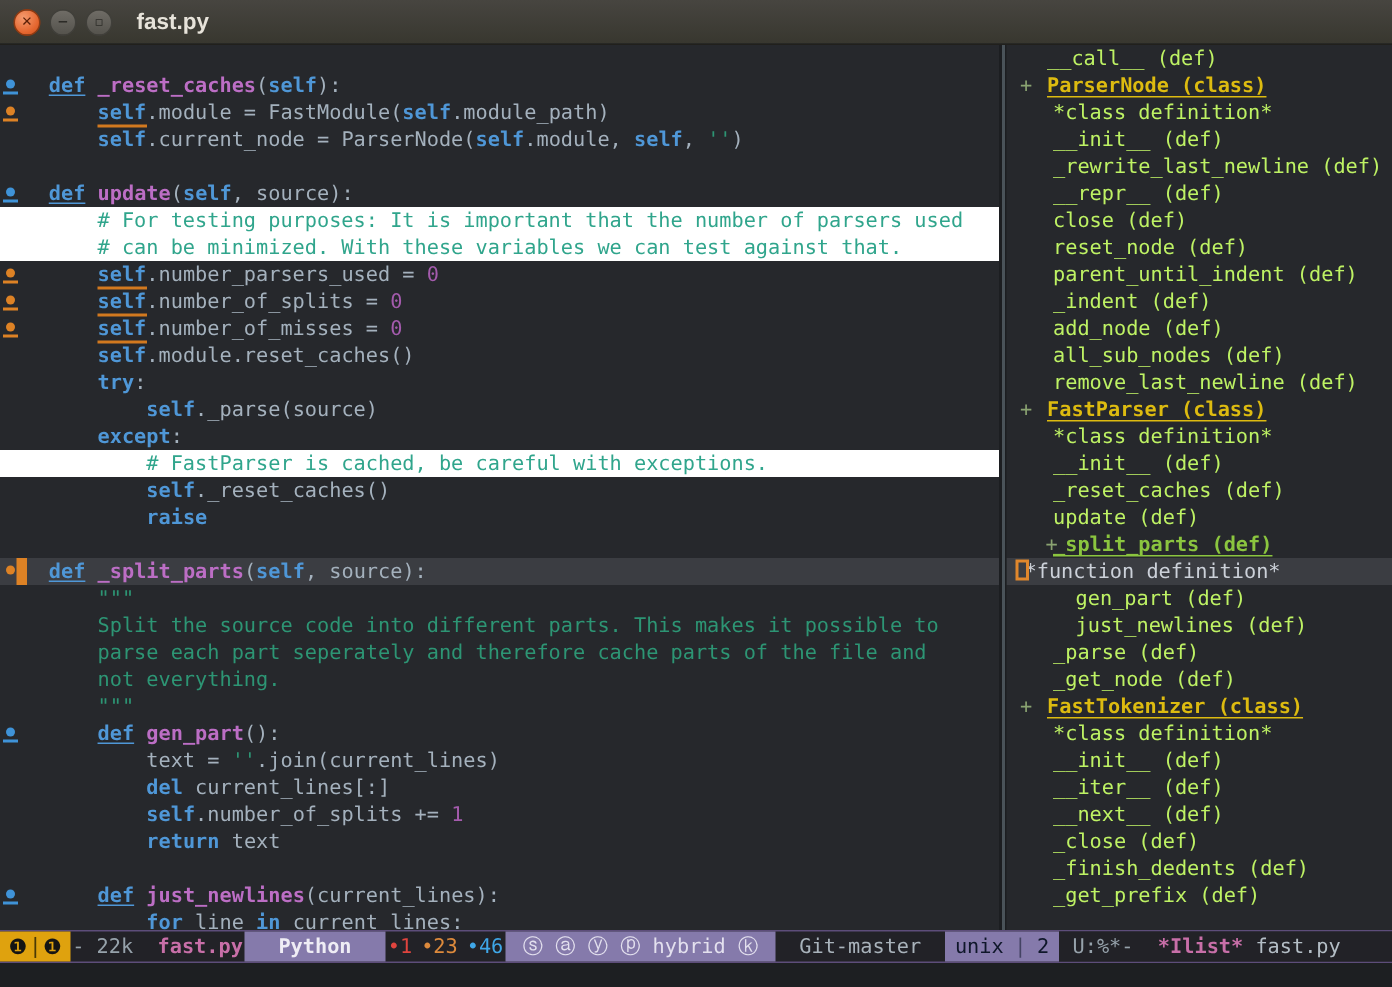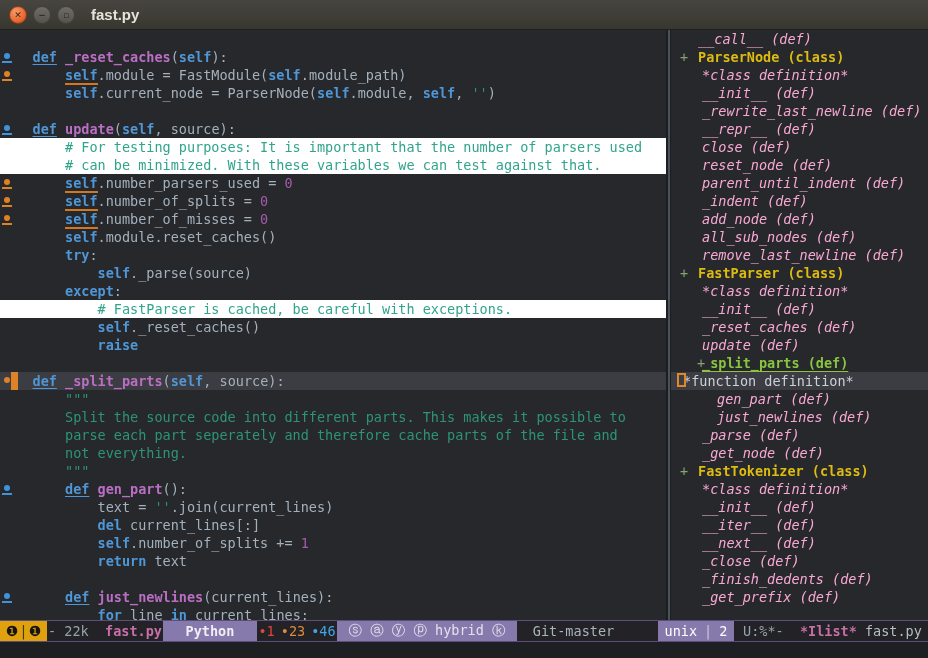--- a/index.html
+++ b/index.html
@@ -48,42 +48,42 @@
   .fr-vbar { position:absolute; left:11px; top:0; width:7px; height:18px; background:#dd8225; }
 
   
   .ol-item { position:relative; height:18px; line-height:18px; white-space:pre; font-size:13.5px; }
   .ol-lv0 { padding-left:27px; }
   .ol-lv1 { padding-left:31px; }
   .ol-lv2 { padding-left:46px; }
   .ol-plus { position:absolute; top:0; color:#8aa371; font-size:13.5px; }
   .ol-plus.p0 { left:9px; }
   .ol-plus.p1 { left:26px; }
-  .it-def { color:#f9a8d4;font-style:italic; }
-  .it-class { color:#ddbb10; font-weight:bold; text-underline-offset:3px; }
+  .it-def { color:#bef264; }
+  .it-class { color:#ddbb10; font-weight:bold; text-decoration:underline; text-underline-offset:3px; }
   .it-active { color:#8bc53f; font-weight:bold; text-decoration:underline; text-underline-offset:3px; }
   .it-current { color:#ccd1d9; }
   .ol-hl { background:#3b3d42;padding-left:12px; }
   .ol-cursor { position:absolute; left:6px; top:1px; width:9px; height:14px; border:2px solid #e0872c; }
 
   
   .modeline { position:absolute; top:620px; left:0; width:100%; height:22px;
     background:#222227; border-top:1px solid #5d4d7a; border-bottom:1px solid #5d4d7a;
     display:flex; font-size:13.5px; }
   .ml-seg { display:flex; align-items:center; justify-content:center; white-space:pre; height:100%; }
   .seg-win { width:47px; background:#dfa20e; color:#141414; font-size:14px; }
   .seg-win .pipe { color:#4a3a05; margin:0 1px; }
   .seg-buf { width:116px; color:#96a2ab; }
   .seg-buf .bufname { color:#c86fa8; font-weight:bold; }
   .seg-mode { width:94px; background:#857aab; color:#efedf5;font-weight:bold; }
   .seg-counts { width:80px; }
   .seg-counts span { margin:0 3px; }
   .seg-minor { width:180px; background:#857aab; color:#e3e0ee; }
   .seg-vc { width:113px; color:#a9b3bb; }
-  .seg-enc { width:76px; background:#857aab; color:#ffffff;margin-left:28px; }
+  .seg-enc { width:76px; background:#857aab; color:#0f172a; }
   .seg-enc .pipe { opacity:.55; margin:0 7px; }
   .ml-right { flex:1; display:flex; align-items:center; white-space:pre; padding-left:9px;
     background:#222227; color:#96a2ab; }
   .ml-right .ibuf { color:#c86fa8; font-weight:bold; }
   .ml-right .isuf { color:#b4bec6; }
 
   .minibuffer { position:absolute; top:642px; left:0; width:100%; height:16px; background:#1d1f22; }
 </style>
 </head>
 <body>

